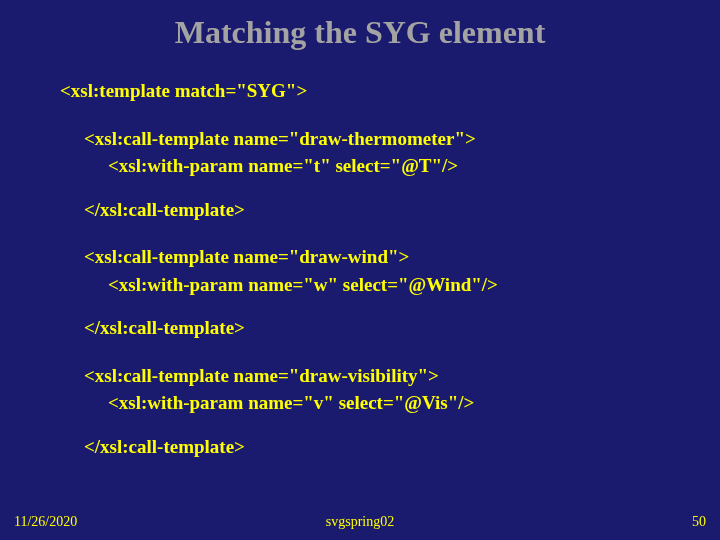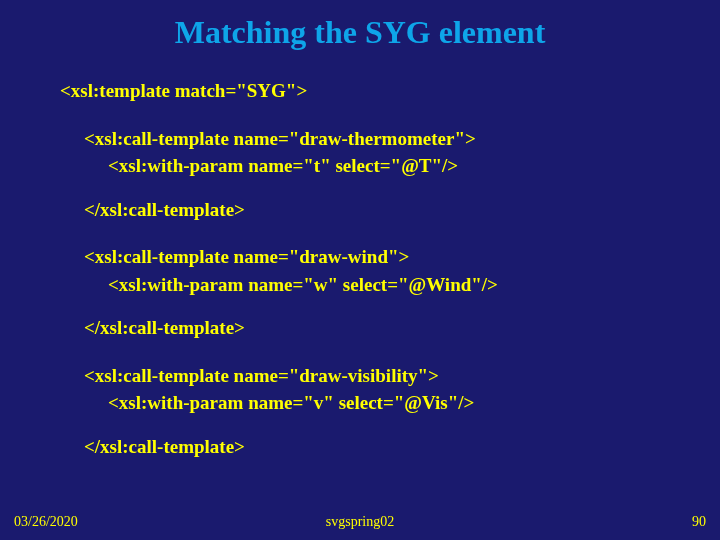--- a/index.html
+++ b/index.html
@@ -12,21 +12,21 @@
     overflow: hidden;
     position: relative;
   }
   .slide {
     width: 720px;
     height: 540px;
     position: relative;
     box-sizing: border-box;
   }
   .title {
-    color: #0ea5e9;
+    color: #a3a3a3;
     font-size: 32px;
     font-weight: bold;
     text-align: center;
     padding-top: 14px;
     padding-bottom: 8px;
     width: 100%;
   }
   .body {
     color: #ffff00;
     font-size: 19px;
@@ -93,17 +93,17 @@
     <div class="blk">
       <div class="ind1">&lt;xsl:call-template name="draw-visibility"&gt;</div>
       <div class="ind2">&lt;xsl:with-param name="v" select="@Vis"/&gt;</div>
       <div class="ind1">&lt;/xsl:call-template&gt;</div>
     </div>
 
 
   </div>
 
   <div class="footer">
-    <div class="date">03/26/2020</div>
+    <div class="date">11/26/2020</div>
     <div class="center">svgspring02</div>
-    <div class="page">90</div>
+    <div class="page">50</div>
   </div>
 </div>
 
 </body></html>

